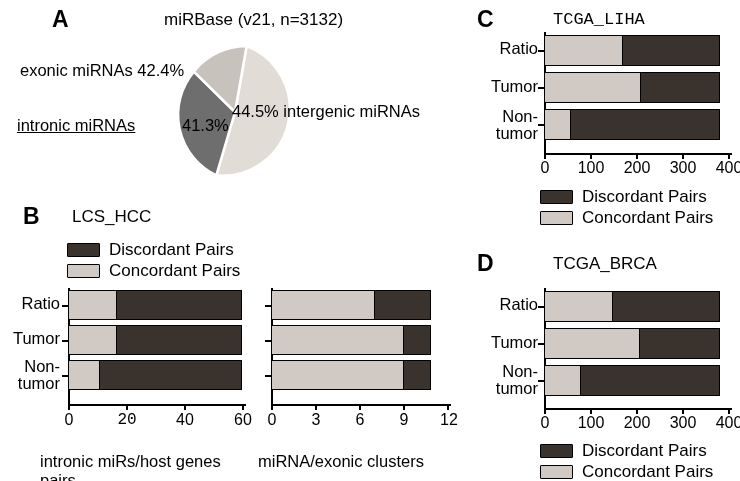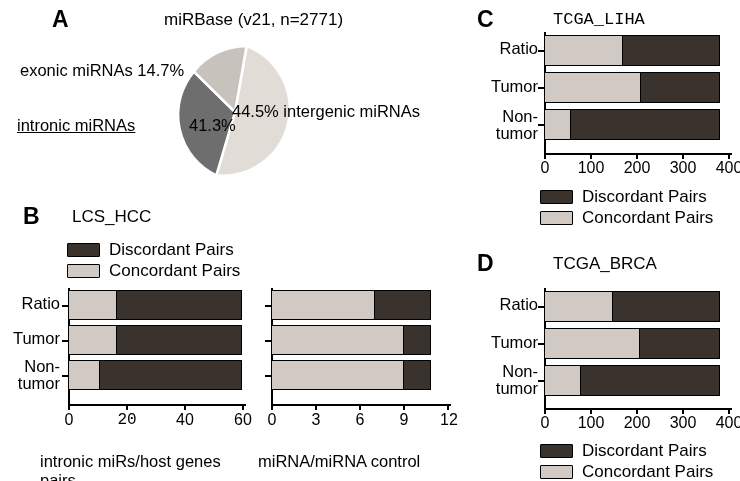--- a/index.html
+++ b/index.html
@@ -129,36 +129,36 @@
     line-height: 1.15;
     text-align: left;
     white-space: nowrap;
     margin-top: 17px;
   }
 </style>
 </head>
 <body>
 
 <div class="panel-letter" style="left:52px; top:8px;">A</div>
-<div class="panel-title" style="left:164px; top:11px;">miRBase (v21, n=2771)</div>
+<div class="panel-title" style="left:164px; top:11px;">miRBase (v21, n=3132)</div>
 
 <div id="panelA-pie">
   <svg width="134" height="134" viewBox="0 0 134 134">
 
     <path d="M 67 67 L 78.63 1.02 A 67 67 0 0 1 48.33 130.32 Z" fill="#e2dcd7" stroke="#ffffff" stroke-width="2.5"></path>
 
     <path d="M 67 67 L 48.33 130.32 A 67 67 0 0 1 25.90 26.62 Z" fill="#6e6e6e" stroke="#ffffff" stroke-width="2.5"></path>
 
     <path d="M 67 67 L 25.90 26.62 A 67 67 0 0 1 78.63 1.02 Z" fill="#c8c2bd" stroke="#ffffff" stroke-width="2.5"></path>
   </svg>
 </div>
 
-<div class="pie-label" style="left:20px; top:62px;">exonic miRNAs 14.7%</div>
+<div class="pie-label" style="left:20px; top:62px;">exonic miRNAs 42.4%</div>
 <div class="pie-label underline" style="left:17px; top:117px;">intronic miRNAs</div>
-<div class="pie-label" style="left:182px; top:117px;margin-left:7px;">41.3%</div>
+<div class="pie-label" style="left:182px; top:117px;">41.3%</div>
 <div class="pie-label" style="left:232px; top:103px;">44.5% intergenic miRNAs</div>
 
 <div class="panel-letter" style="left:23px; top:205px;">B</div>
 <div class="panel-title" style="left:72px; top:208px;">LCS_HCC</div>
 
 <div class="legend" style="left:67px; top:239px;">
   <div class="legend-row">
     <span class="legend-swatch discordant"></span>
     <span class="legend-text">Discordant Pairs</span>
   </div>
@@ -237,21 +237,21 @@
     <div class="seg concordant" style="width:131.2px;"></div>
     <div class="seg discordant" style="flex:1;"></div>
   </div>
   <div class="bar" style="left:270.5px; top:360px; width:160.4px; height:30px;">
     <div class="seg concordant" style="width:131.2px;"></div>
     <div class="seg discordant" style="flex:1;"></div>
   </div>
 </div>
 
 <div class="axis-caption" style="left:258px; top:435px; width:210px;">
-  <span>miRNA/miRNA control</span><br>
+  <span>miRNA/exonic clusters</span><br>
 </div>
 
 <div class="panel-letter" style="left:477px; top:8px;">C</div>
 <div class="panel-title" style="left:553px; top:11px;font-family:Liberation Mono, monospace;">TCGA_LIHA</div>
 
 <div class="ycat-label" style="left:476px; top:40px; width:62px;">Ratio</div>
 <div class="ycat-label" style="left:476px; top:78px; width:62px;">Tumor</div>
 <div class="ycat-label" style="left:476px; top:108px; width:62px; line-height:1.0;">Non-<br>tumor</div>
 
 <div class="chart" style="left:0; top:0;">

